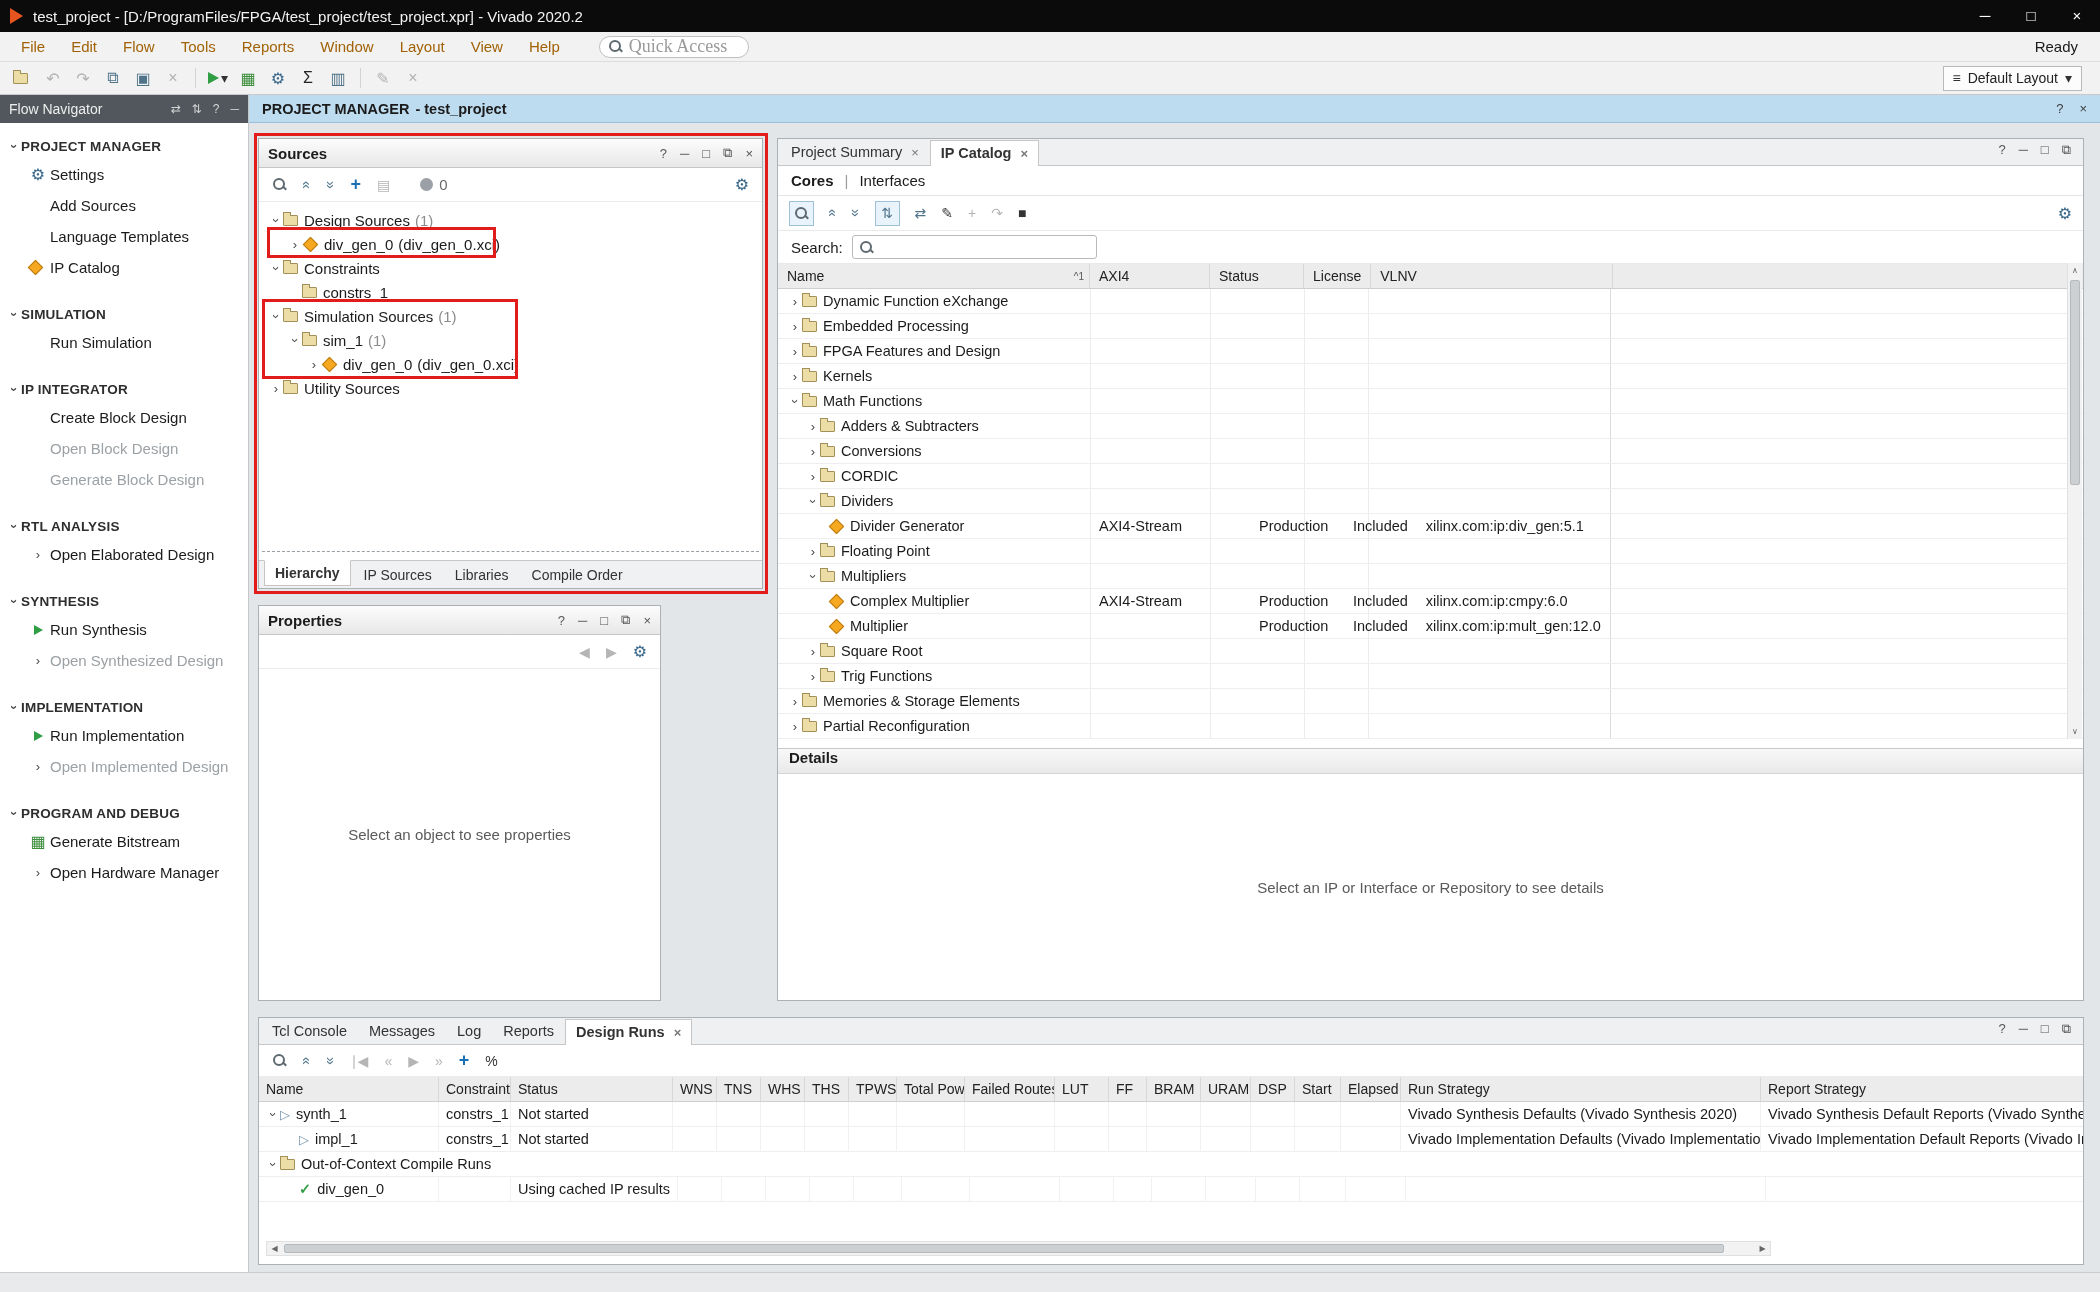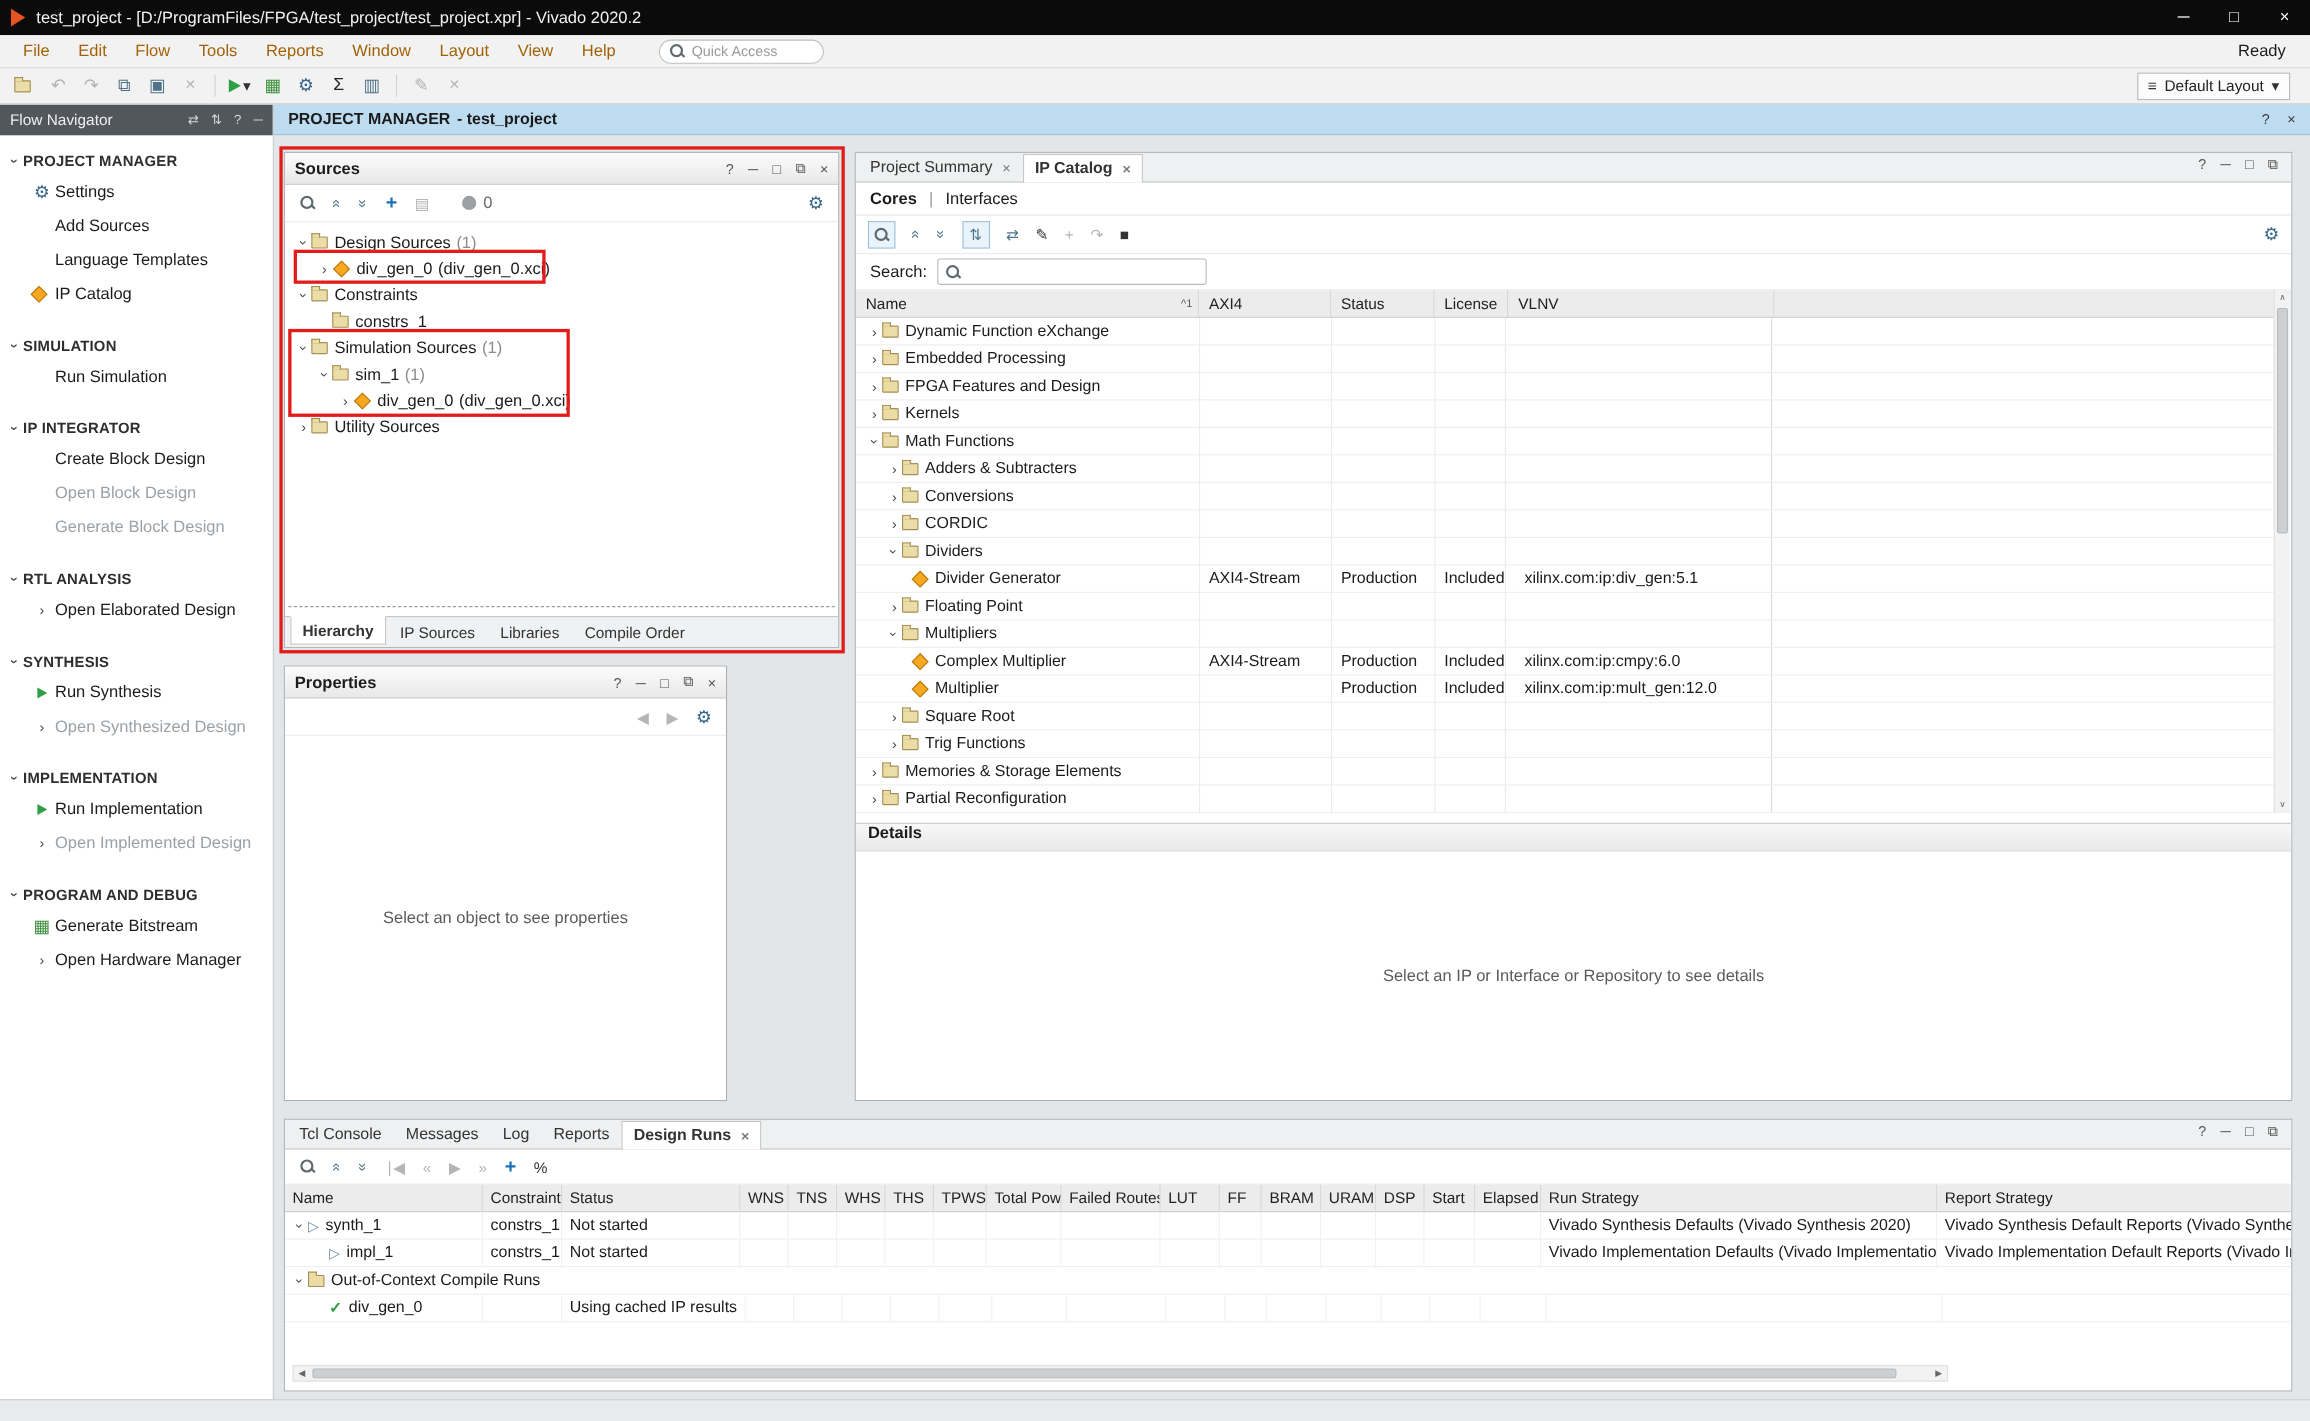--- a/index.html
+++ b/index.html
@@ -10,21 +10,21 @@
   .titlebar{height:32px;background:#0b0b0b;color:#fff;display:flex;align-items:center;padding:0 0 0 10px;}
   .vlogo{width:0;height:0;border-top:8px solid transparent;border-bottom:8px solid transparent;border-left:13px solid #e8541f;margin-right:10px;}
   .titletext{font-size:15px;color:#f2f2f2;}
   .wincontrols{margin-left:auto;display:flex;height:32px;}
   .winbtn{width:46px;text-align:center;line-height:32px;font-size:15px;color:#fff;}
 
   
   .menubar{height:30px;background:#f2f2f2;border-bottom:1px solid #dddddd;display:flex;align-items:center;padding-left:8px;}
   .menuitem{padding:0 13px;line-height:30px;color:#a16207;}
   .quickaccess{margin-left:26px;width:150px;height:22px;border:1px solid #bfbfbf;border-radius:11px;background:#fff;display:flex;align-items:center;padding:0 8px;gap:6px;}
-  .quickaccess input{border:none;outline:none;background:transparent;width:100px;font-size:13px;font-family:Liberation Sans, sans-serif;}
+  .quickaccess input{border:none;outline:none;background:transparent;width:100px;font-size:18px;font-family:Liberation Serif, serif;}
   input::placeholder{color:#9a9a9a;}
   .ready{margin-left:auto;padding-right:22px;font-size:15px;}
 
   
   .toolbar{height:33px;background:#f2f2f2;border-bottom:1px solid #c9c9c9;display:flex;align-items:center;padding:0 8px;}
   .tbtn{min-width:30px;height:26px;display:flex;align-items:center;justify-content:center;font-size:16px;color:#4f7389;gap:2px;}
   .tbtn.gray{color:#b3b3b3;}
   .tbtn.dark{color:#222;}
   .tbtn.green{color:#3d8f3d;}
   .tbsep{width:1px;height:20px;background:#d2d2d2;margin:0 7px;}
@@ -115,21 +115,21 @@
   .hstat{flex:0 0 94px;}
   .hlic{flex:0 0 64px;}
   .hvlnv{flex:0 0 242px;}
   .hrest{flex:1;border-right:none!important;}
   .sortind{position:absolute;right:5px;font-size:10px;color:#555;}
   .ipcrows{flex:0 0 450px;position:relative;overflow:hidden;}
   .vgrid{position:absolute;top:0;bottom:0;width:1px;background:#ececec;}
   .iprow{height:25px;display:flex;align-items:center;border-bottom:1px solid #eeeeee;font-size:14.5px;position:relative;}
   .cname{flex:0 0 312px;display:flex;align-items:center;overflow:hidden;white-space:nowrap;}
   .caxi{flex:0 0 120px;padding:0 9px;}
-  .cstat{flex:0 0 94px;padding:0 9px;}
+  .cstat{flex:0 0 94px;padding:0 9px;margin-left:40px;}
   .clic{flex:0 0 64px;padding:0 9px;}
   .cvlnv{flex:0 0 242px;padding:0 9px;white-space:nowrap;}
   .ipspacer{flex:1;}
   .detailshead{height:26px;flex:0 0 26px;background:linear-gradient(#f8f8f8,#e9e9e9);border-top:1px solid #c9c9c9;border-bottom:1px solid #d6d6d6;display:flex;padding:0 11px;font-weight:bold;}
   .detailsbody{flex:0 0 226px;display:flex;align-items:center;justify-content:center;color:#5a5a5a;}
 
   
   .vsb{position:absolute;right:1px;top:124px;width:15px;height:476px;background:#f2f2f2;border-left:1px solid #e0e0e0;z-index:5;}
   .vsb .arr{position:absolute;left:0;right:0;height:15px;display:flex;align-items:center;justify-content:center;font-size:8px;color:#666;}
   .vsb .arr.up{top:0;}

